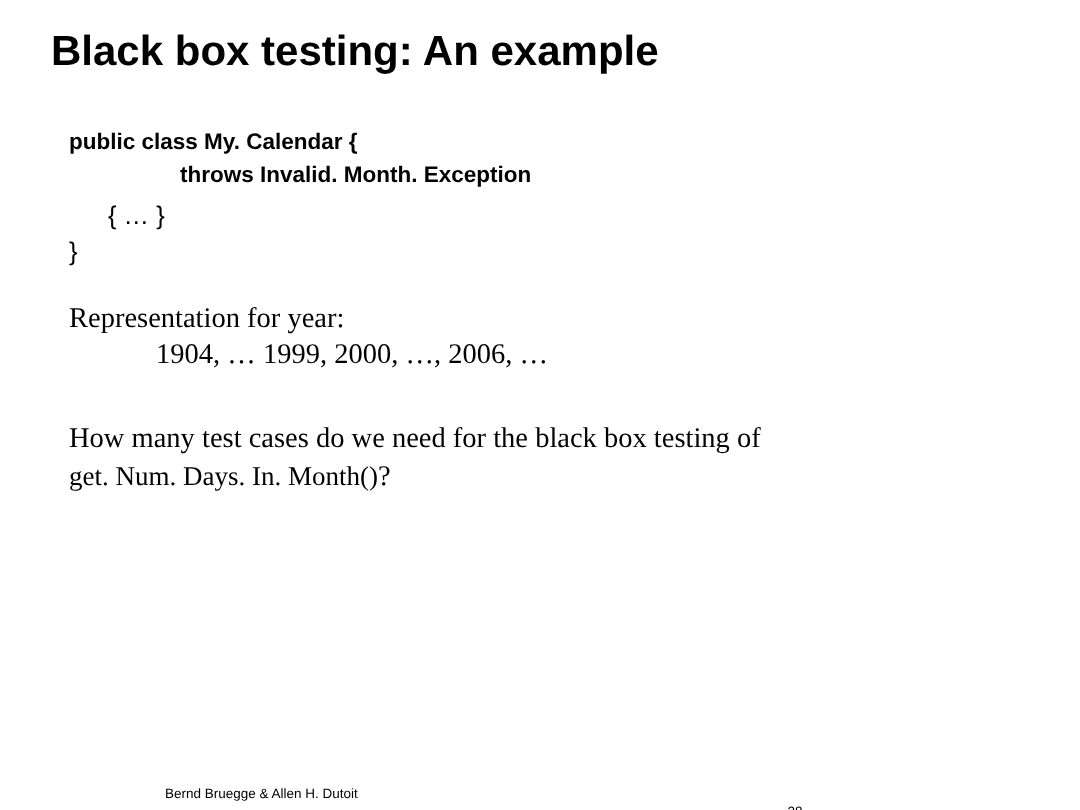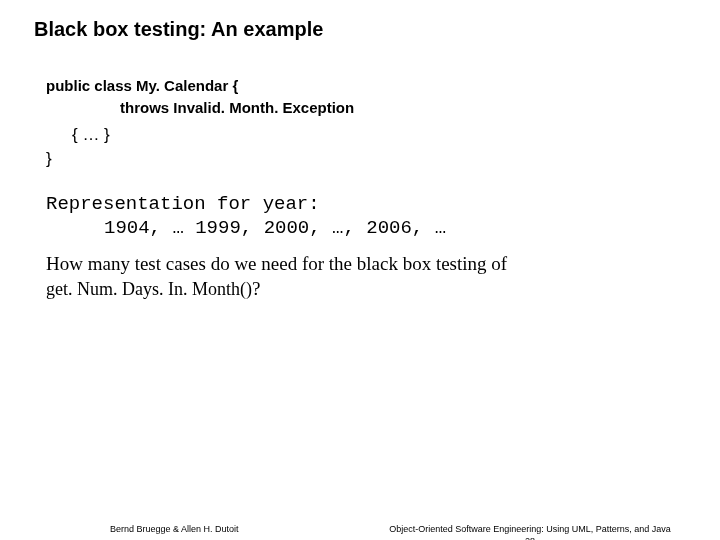--- a/index.html
+++ b/index.html
@@ -9,21 +9,21 @@
     background: #fff;
     font-family: Arial, Helvetica, sans-serif;
     color: #000;
     position: relative;
     overflow: hidden;
   }
   .slide {
     padding: 18px 34px 0 34px;
   }
   .title {
-    font-size: 20px;
+    font-size: 28px;
     font-weight: bold;
     margin-bottom: 34px;
   }
   .code-block {
     font-size: 15px;
     line-height: 1.45;
     padding-left: 12px;
   }
   .code-line1 { font-weight: bold; }
   .code-line2 { font-weight: bold; padding-left: 26px; margin-top: 22px; }
@@ -32,27 +32,27 @@
   .code-line5 { font-size: 17px; }
   .rep-block {
     font-family: "Times New Roman", Times, serif;
     font-size: 19px;
     line-height: 1.28;
     padding-left: 12px;
   }
   .rep1 { margin-top: 2px; }
   .rep1 .kw { font-family: Arial, Helvetica, sans-serif; font-size: 18px; }
   .rep-indent { padding-left: 58px; }
-  .rep2 { margin-top: 20px; font-family: Liberation Mono, monospace; }
+  .rep2 { margin-top: 20px; }
   .question {
     font-family: "Times New Roman", Times, serif;
     font-size: 19px;
     line-height: 1.3;
     padding-left: 12px;
-    margin-top: 12px;
+    margin-top: 32px;
   }
   .question .fn { font-family: Liberation Serif, serif; font-size: 18px; }
   .footer {
     position: absolute;
     bottom: 16px;
     left: 0;
     width: 100%;
     font-size: 9px;
     font-family: Verdana, Arial, sans-serif;
   }
@@ -88,16 +88,16 @@
     <div>
       <span class="fn">get. Num. Days. In. Month()</span><span>?</span>
     </div>
   </div>
 
 </div>
 
 <div class="footer">
   <div class="footer-left">Bernd Bruegge &amp; Allen H. Dutoit</div>
   <div class="footer-right">
-    <span>Object-Oriented Software Engineering: Using UML, Patterns, and Java</span><br>
+    <br>
     <span>28</span>
   </div>
 </div>
 
 </body></html>

